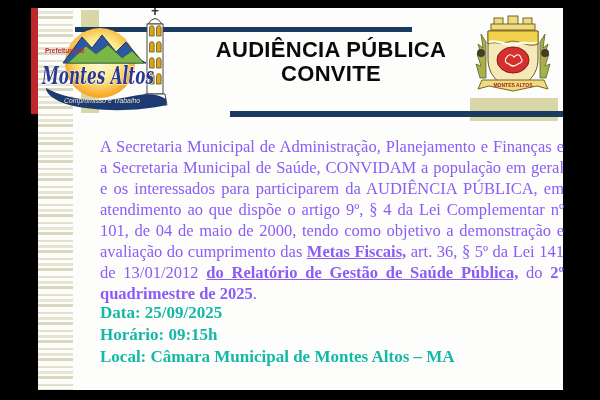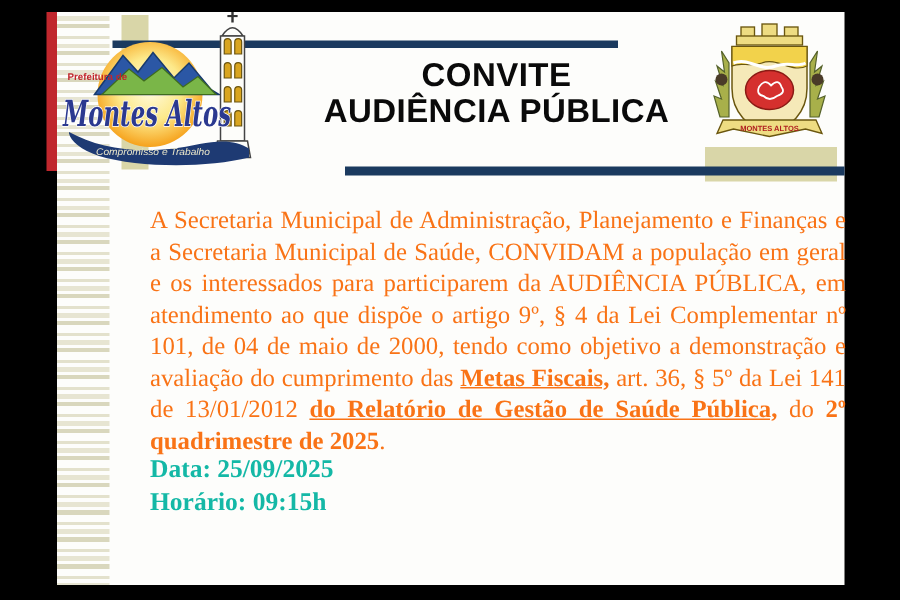--- a/index.html
+++ b/index.html
@@ -27,21 +27,21 @@
   .navy-line-2{position:absolute;left:230px;top:111px;width:333px;height:6px;background:#1b3a5f;}
   .logo-svg{position:absolute;left:38px;top:8px;width:150px;height:107px;}
   .crest-svg{position:absolute;left:468px;top:14px;width:90px;height:85px;}
   .title-block{
     position:absolute;left:185px;top:38px;width:292px;text-align:center;
     font-family:"Liberation Sans",sans-serif;font-weight:bold;color:#0a0a0a;
     font-size:22px;line-height:24px;letter-spacing:0.3px;white-space:nowrap;
   }
   .body-par{
     position:absolute;left:100px;top:119px;width:464px;
-    font-size:16.5px;line-height:21px;color:#f97316;text-align:justify;
+    font-size:16.5px;line-height:21px;color:#8b5cf6;text-align:justify;
   }
   .b{font-weight:bold;}
   .bu{font-weight:bold;text-decoration:underline;}
   .details{
     position:absolute;left:100px;top:302px;width:430px;
     font-size:17px;line-height:22px;color:#14b8a6;font-weight:bold;
   }
   .details .indent{padding-left:48px;}
 </style>
 </head>
@@ -86,22 +86,22 @@
         <path d="M118.5,76 v-8 a2.3,2.3 0 0 1 4.6,0 v8 Z"></path>
       </g>
       <path d="M107,86 L127,86 L129,97 L105,97 Z" fill="#fdfdfa" stroke="#444" stroke-width="1"></path>
     </g>
     <text x="4" y="76" font-family="DejaVu Serif, serif" font-size="24" font-style="italic" font-weight="bold" fill="#2b3990" stroke="#ffffff" stroke-width="1" paint-order="stroke" textLength="112" lengthAdjust="spacingAndGlyphs">Montes Altos</text>
     <path d="M8,80 C30,92 60,96 95,88 C110,85 120,86 128,91 L128,97 C100,104 55,104 28,96 C16,92 9,86 8,81 Z" fill="#1e3a73"></path>
     <text x="26" y="95" font-family="Liberation Sans, sans-serif" font-size="6.5" font-style="italic" fill="#e9e5c9" textLength="76" lengthAdjust="spacingAndGlyphs">Compromisso e Trabalho</text>
   </svg>
 
   <div class="title-block">
+    <div>AUDIÊNCIA PÚBLICA</div>
     <div>CONVITE</div>
-    <div>AUDIÊNCIA PÚBLICA</div>
   </div>
 
   <svg class="crest-svg" viewBox="0 0 90 85">
 
     <g>
       <path d="M12,64 L8,50 L13,52 L9,40 L14,43 L10,30 L15,34 L13,20 L18,28 L18,64 Z" fill="#a8b04a" stroke="#55622a" stroke-width="0.8"></path>
       <path d="M78,64 L82,50 L77,52 L81,40 L76,43 L80,30 L75,34 L77,20 L72,28 L72,64 Z" fill="#a8b04a" stroke="#55622a" stroke-width="0.8"></path>
       <circle cx="13" cy="39" r="4" fill="#4a3b28"></circle>
       <circle cx="77" cy="39" r="4" fill="#4a3b28"></circle>
     </g>
@@ -125,15 +125,16 @@
       <path d="M14,66 L76,66 L80,75 L69,72 L45,77 L21,72 L10,75 Z" fill="#eedc82" stroke="#6a560f" stroke-width="0.9"></path>
       <text x="45" y="73" text-anchor="middle" font-family="Liberation Sans, sans-serif" font-size="5" font-weight="bold" fill="#b02020">MONTES ALTOS</text>
     </g>
   </svg>
 
   <p class="body-par"><span>A Secretaria Municipal de Administração, Planejamento e Finanças e a Secretaria Municipal de Saúde, CONVIDAM a população em geral e os interessados para participarem da AUDIÊNCIA PÚBLICA, em atendimento ao que dispõe o artigo 9º, § 4 da Lei Complementar nº 101, de 04 de maio de 2000, tendo como objetivo a demonstração e avaliação do cumprimento das </span><span class="bu">Metas Fiscais,</span><span> art. 36, § 5º da Lei 141 de 13/01/2012 </span><span class="bu">do Relatório de Gestão de Saúde Pública,</span><span> do </span><span class="b">2º quadrimestre de 2025</span><span>.</span></p>
 
   <div class="details">
     <div>Data: 25/09/2025</div>
     <div>Horário: 09:15h</div>
+    <div>Local: Câmara Municipal de Montes Altos – MA</div>
   </div>
 
 </div>
 
 </body></html>

